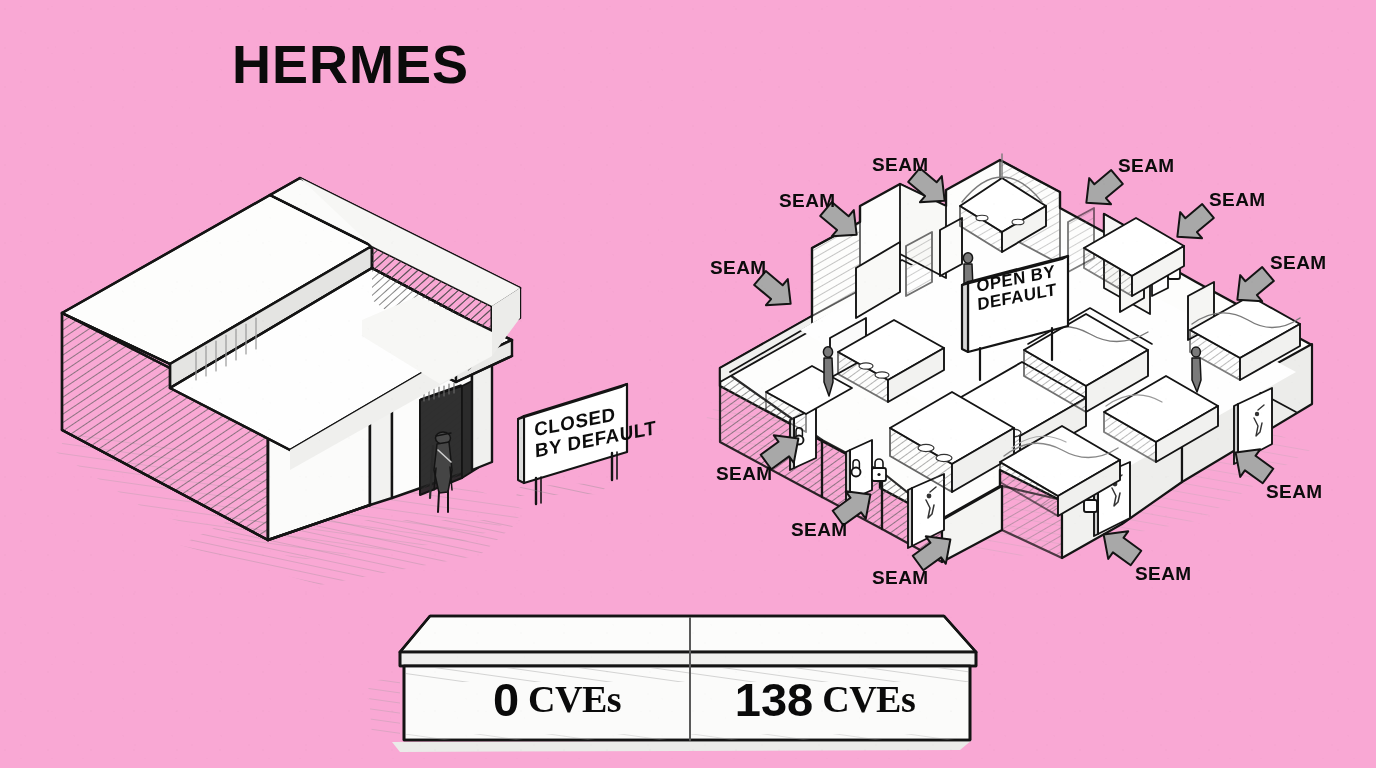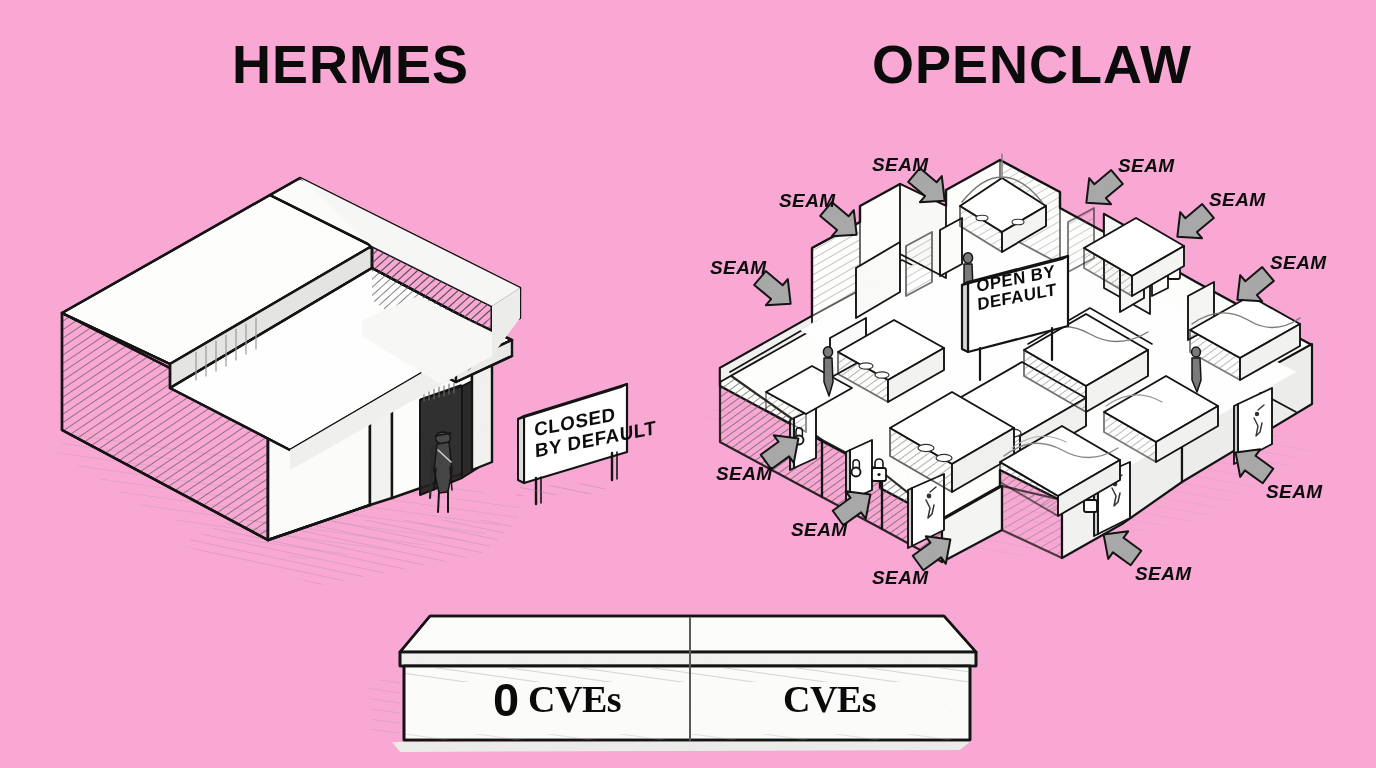--- a/index.html
+++ b/index.html
@@ -52,21 +52,20 @@
 
   
   .seam-label {
     position: absolute;
     color: #0c0c0c;
     font-weight: 700;
     font-size: 19px;
     letter-spacing: .4px;
     white-space: nowrap;
     font-family: "Liberation Sans", sans-serif;
-    font-style: italic;
   }
 
   
   .sign-text {
     position: absolute;
     font-weight: 700;
     color: #0c0c0c;
     white-space: nowrap;
     line-height: 1.08;
     font-family: "Liberation Sans", sans-serif;
@@ -490,21 +489,20 @@
       <path d="M406 668 L968 668 L968 682 L406 682 Z" fill="url(#hatchGround)" stroke="none" opacity=".75"></path>
       <path d="M406 734 L968 734 L968 740 L406 740 Z" fill="url(#hatchGround)" stroke="none" opacity=".5"></path>
 
       <path d="M690 618 L690 740" stroke="#5a5a5a" stroke-width="2"></path>
     </g>
   </svg>
 
   <div id="paper-grain"></div>
 
   <div id="title-hermes" class="panel-title">HERMES</div>
-  <div id="title-openclaw" class="panel-title">OPENCLAW</div>
 
   <div id="sign-closed-text" class="sign-text">
     <div>CLOSED</div>
     <div>BY DEFAULT</div>
   </div>
 
   <div id="sign-open-text" class="sign-text">
     <div>OPEN BY</div>
     <div>DEFAULT</div>
   </div>
@@ -524,19 +522,20 @@
     </div>
 
   <div id="scoreboard">
     <div id="score-left" class="score-cell">
       <span>0</span>
       <span class="score-unit">
         <span>CVEs</span>
       </span>
     </div>
     <div id="score-right" class="score-cell">
+      <span>138</span>
       <span class="score-unit">
         <span>CVEs</span>
       </span>
     </div>
   </div>
 
 </div>
 
 </body></html>

